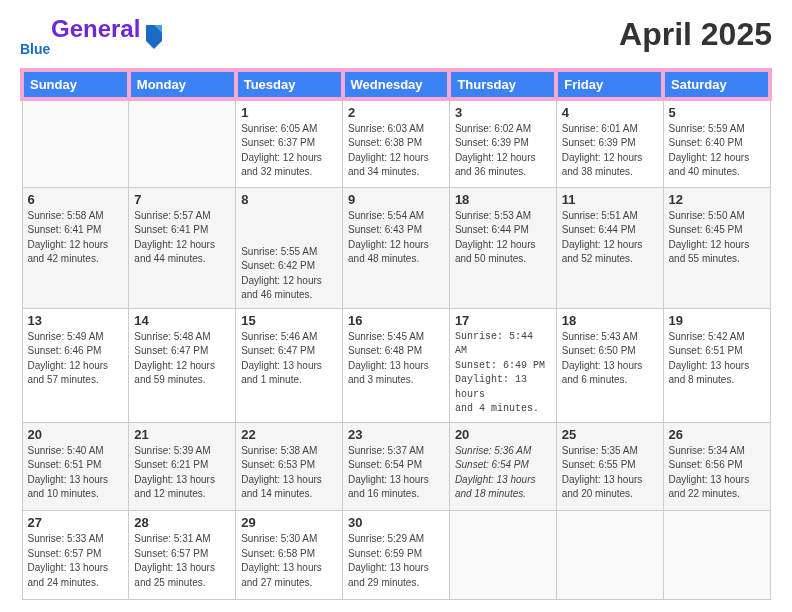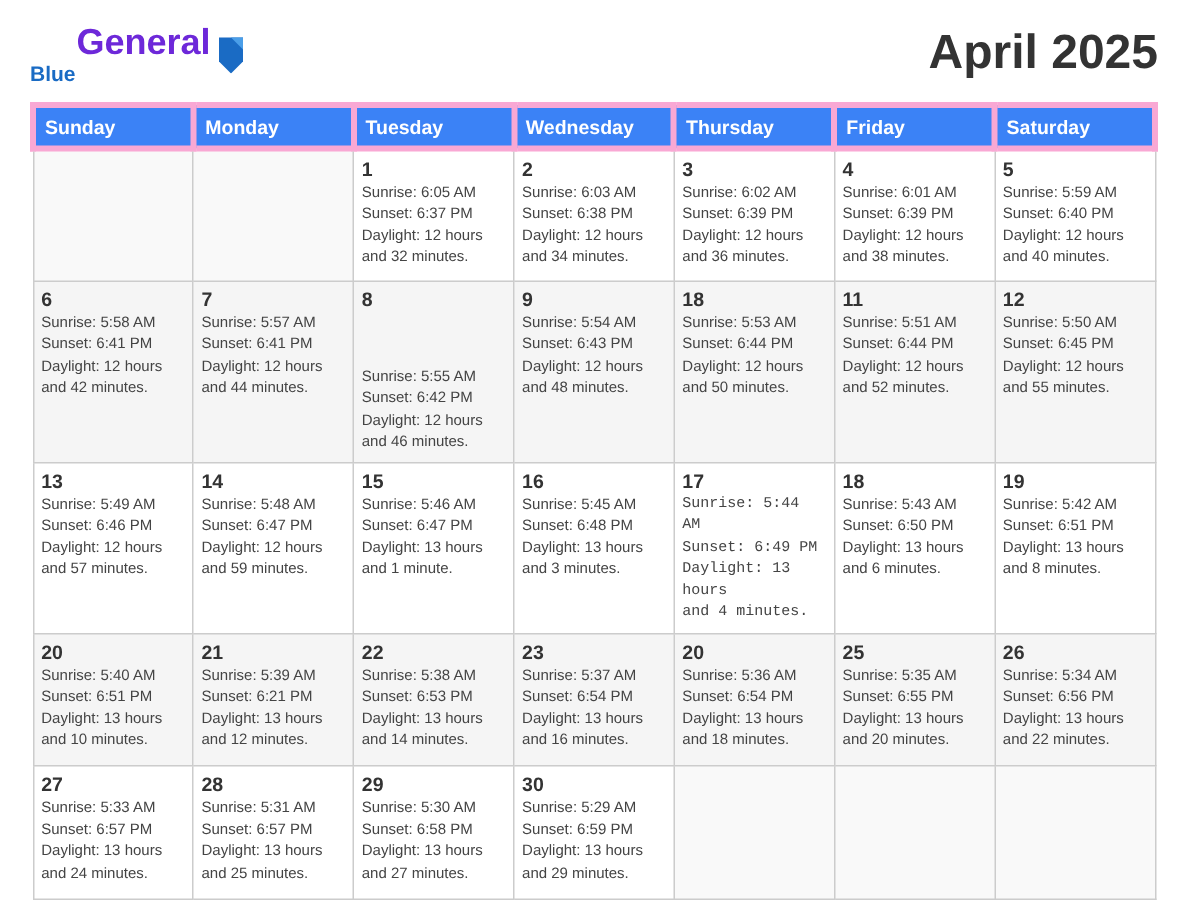--- a/index.html
+++ b/index.html
@@ -301,21 +301,21 @@
           </td>
           <td>
             <span class="day-num">23</span>
             <div class="day-info" style="white-space: pre-line;">Sunrise: 5:37 AM
 Sunset: 6:54 PM
 Daylight: 13 hours
 and 16 minutes.</div>
           </td>
           <td>
             <span class="day-num">20</span>
-            <div class="day-info" style="white-space: pre-line;">Sunrise: 5:36 AM
+            <div class="day-info" style="white-space: pre-line; font-style: italic;">Sunrise: 5:36 AM
 Sunset: 6:54 PM
 Daylight: 13 hours
 and 18 minutes.</div>
           </td>
           <td>
             <span class="day-num">25</span>
             <div class="day-info" style="white-space: pre-line;">Sunrise: 5:35 AM
 Sunset: 6:55 PM
 Daylight: 13 hours
 and 20 minutes.</div>

